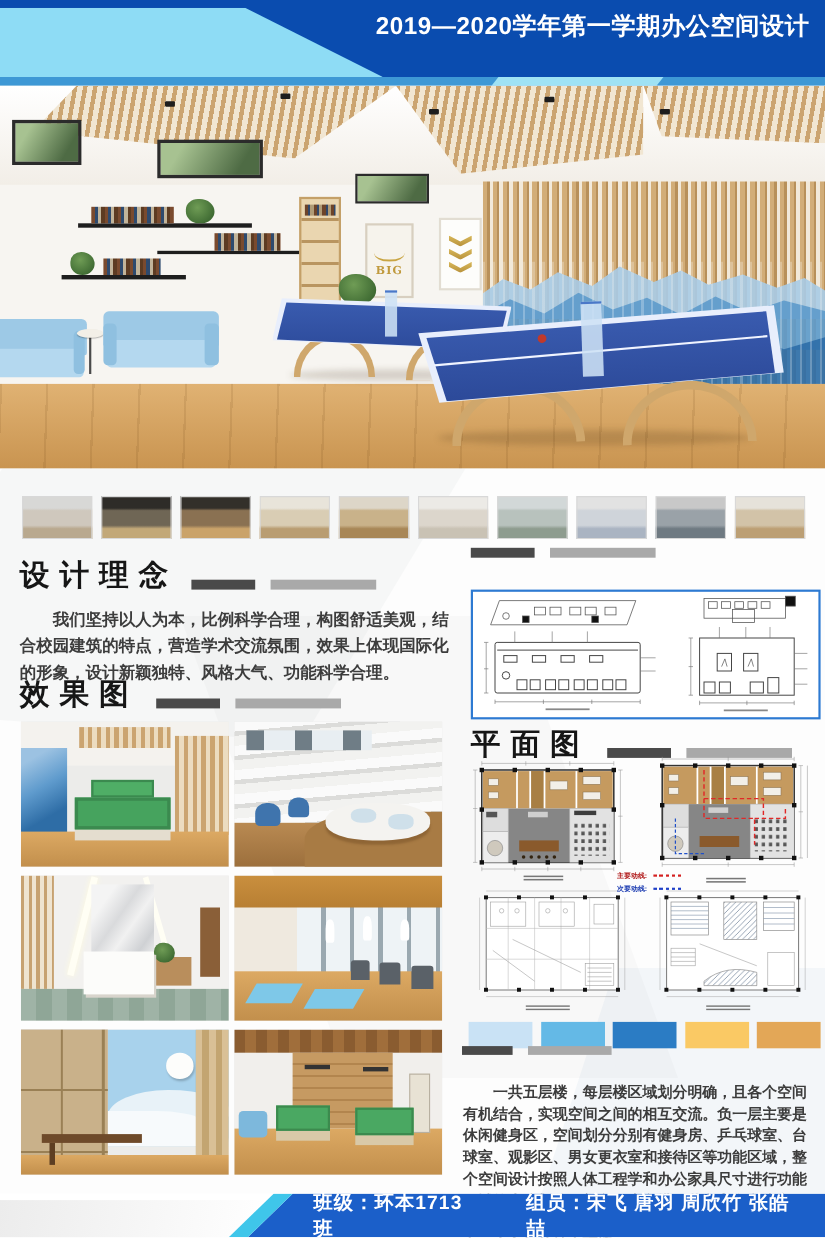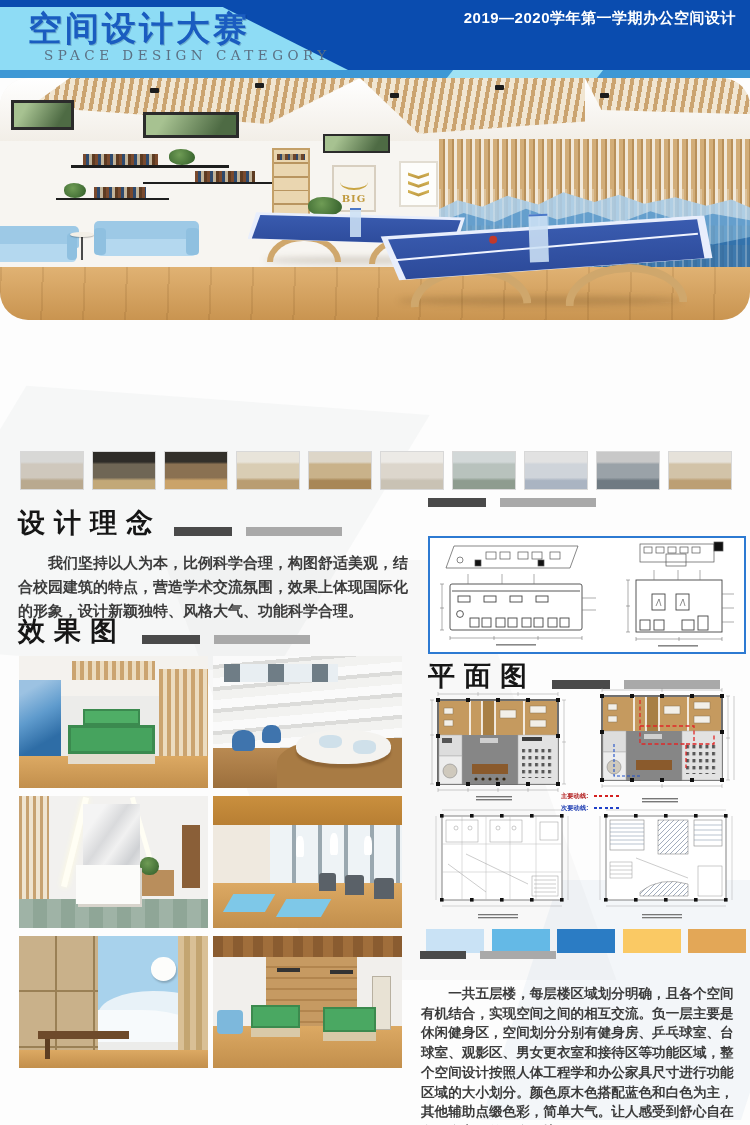--- a/index.html
+++ b/index.html
@@ -17,27 +17,27 @@
   
   .header{left:0;top:0;width:750px;height:70px;background:#0a4caf;}
   .header-light{position:absolute;left:0;top:7px;width:348px;height:63px;background:#8edcf5;
                 clip-path:polygon(0 0,64% 0,100% 100%,0 100%);}
   .title-cn{position:absolute;left:28px;top:6px;font-size:34px;font-weight:bold;color:#1a5cc0;
             letter-spacing:3px;font-family:"DejaVu Serif","Liberation Serif",serif;
             text-shadow:1px 1px 0 rgba(10,40,90,.25);}
   .title-en{position:absolute;left:44px;top:47px;font-size:13.5px;color:#5b7083;letter-spacing:4.5px;
             font-family:"DejaVu Serif","Liberation Serif",serif;}
   .header-right{position:absolute;right:14px;top:9px;text-align:right;color:#fff;}
-  .course-line{font-size:15px;font-weight:bold;letter-spacing:.5px;}
+  .course-line{font-size:22px;font-weight:bold;letter-spacing:.5px;}
   .school-line{font-size:12.5px;font-weight:bold;margin-top:5px;letter-spacing:1.5px;}
   .header-strip{left:0;top:70px;width:750px;height:8px;background:#3e98d5;}
   .strip-accent{left:450px;top:70px;width:150px;height:8px;background:#9fe2f4;transform:skewX(-38deg);}
 
   
-  .hero{left:0;top:78px;width:750px;height:242px;background:#f7f5f1;overflow:hidden;border-radius:28px;}
+  .hero{left:0;top:78px;width:750px;height:348px;background:#f7f5f1;overflow:hidden;}
   .hero *{position:absolute;}
   .ceil{left:0;top:0;width:100%;height:26%;background:linear-gradient(#ffffff,#f2eee7);}
   .slatband{background:repeating-linear-gradient(100deg,#cba470 0 4px,#f1e6d2 4px 9px);}
   .sb1{left:4%;top:0;width:44%;height:19%;clip-path:polygon(12% 0,100% 0,72% 100%,0 62%);}
   .sb2{left:48%;top:0;width:30%;height:23%;clip-path:polygon(0 0,100% 0,100% 78%,26% 100%);}
   .sb3{left:78%;top:0;width:22%;height:15%;clip-path:polygon(0 0,100% 0,100% 100%,10% 88%);}
   .spot{width:9px;height:5px;background:#1d1d1d;border-radius:1px;}
   .win{border:3px solid #2b2b2b;background:linear-gradient(120deg,#a7c291 20%,#4e6b44 80%);}
   .w1{left:1.5%;top:9%;width:7.5%;height:10%;}
   .w2{left:19%;top:14%;width:12%;height:8.5%;}
@@ -219,22 +219,20 @@
 <body>
 
 <div id="poster">
 
   <div class="wm wm1"></div>
   <div class="wm wm2"></div>
   <div class="wm wm3"></div>
 
   <div class="abs header">
     <div class="header-light"></div>
-    <div class="title-cn">空间设计大赛</div>
-    <div class="title-en">SPACE DESIGN CATEGORY</div>
     <div class="header-right">
       <div class="course-line">2019—2020学年第一学期办公空间设计</div>
     </div>
   </div>
   <div class="abs header-strip"></div>
   <div class="abs strip-accent"></div>
 
   <div class="abs hero">
     <div class="ceil"></div>
     <div class="slatband sb1"></div>
@@ -800,14 +798,23 @@
     </div>
 
   <div class="abs sec small" style="left:420px;top:951px;">
     <div class="bars">
         <div class="bar-dark"></div>
         <div class="bar-light"></div>
       </div>
   </div>
   <div class="abs para notes-para">一共五层楼，每层楼区域划分明确，且各个空间有机结合，实现空间之间的相互交流。负一层主要是休闲健身区，空间划分分别有健身房、乒乓球室、台球室、观影区、男女更衣室和接待区等功能区域，整个空间设计按照人体工程学和办公家具尺寸进行功能区域的大小划分。颜色原木色搭配蓝色和白色为主，其他辅助点缀色彩，简单大气。让人感受到舒心自在有一个良好的健身环境。</div>
 
+  <div class="abs footer">
+    <div class="footer-gray"></div>
+    <div class="footer-blue"></div>
+    <div class="footer-cyan"></div>
+    <div class="footer-text">
+      <span>班级：环本1713班</span>
+      <span>组员：宋飞  唐羽  周欣竹  张皓喆</span>
+    </div>
+  </div>
 
 </div>
 
 </body></html>

